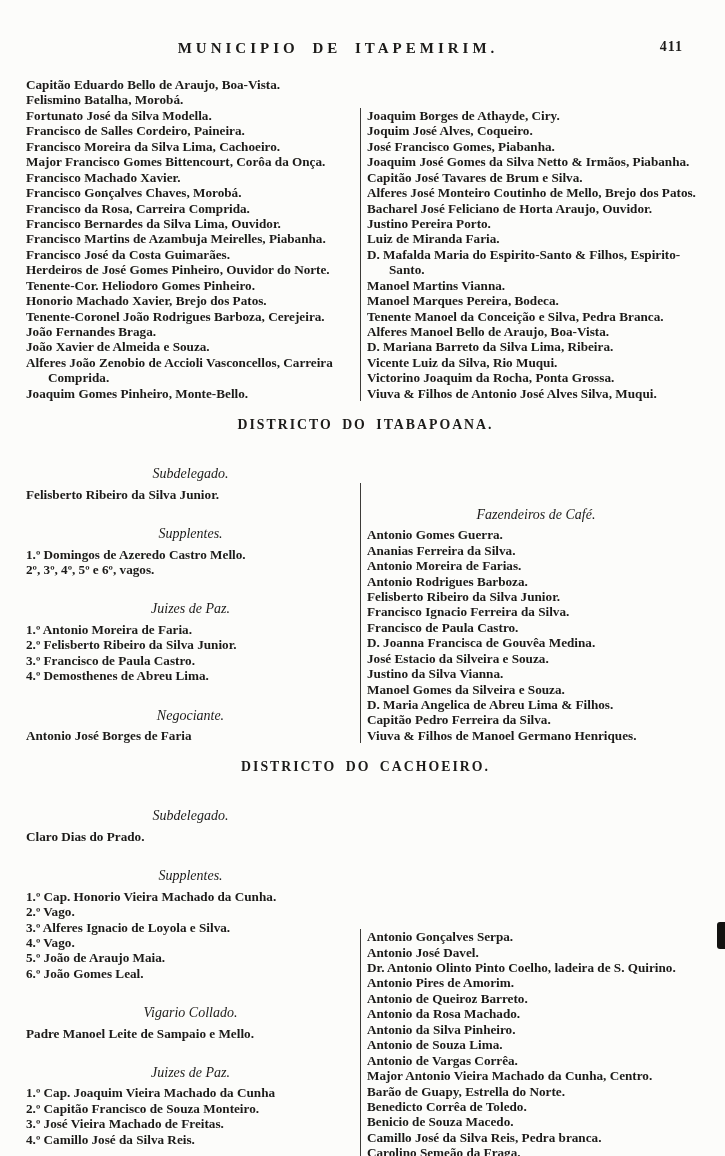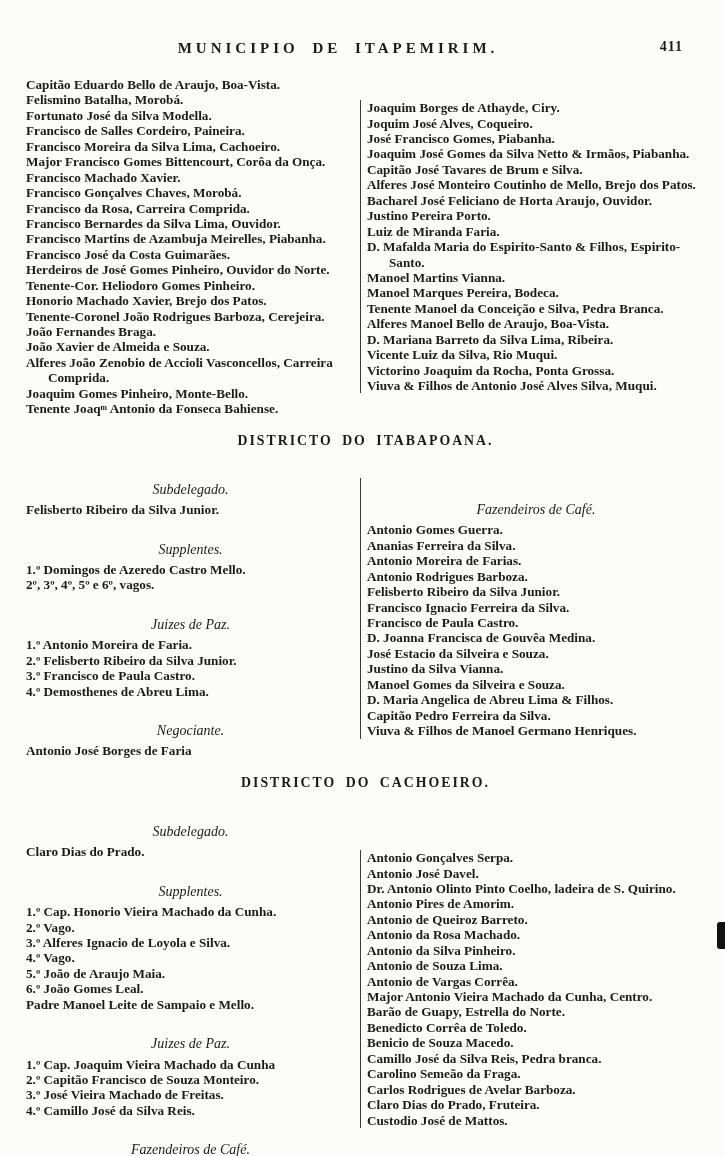--- a/index.html
+++ b/index.html
@@ -22,21 +22,21 @@
     text-align:center;
     font-weight:bold;
     font-size:15px;
     letter-spacing:4px;
     word-spacing:6px;
   }
   .pagenum{
     position:absolute;right:22px;top:-1px;
     font-weight:bold;font-size:14px;letter-spacing:1px;
   }
-  .cols{display:flex;align-items:center;}
+  .cols{display:flex;align-items:flex-end;}
   .col{box-sizing:border-box;}
   .col.left{width:334px;padding-right:5px;flex:0 0 auto;}
   .col.right{flex:1 1 auto;border-left:1.5px solid #3d3b38;padding-left:6px;}
   .entry{
     padding-left:22px;text-indent:-22px;
     font-weight:600;
   }
   .subhead{
     font-style:italic;
     text-align:center;
@@ -85,21 +85,20 @@
         <div class="entry">Francisco Martins de Azambuja Meirelles, Piabanha.</div>
         <div class="entry">Francisco José da Costa Guimarães.</div>
         <div class="entry">Herdeiros de José Gomes Pinheiro, Ouvidor do Norte.</div>
         <div class="entry">Tenente-Cor. Heliodoro Gomes Pinheiro.</div>
         <div class="entry">Honorio Machado Xavier, Brejo dos Patos.</div>
         <div class="entry">Tenente-Coronel João Rodrigues Barboza, Cerejeira.</div>
         <div class="entry">João Fernandes Braga.</div>
         <div class="entry">João Xavier de Almeida e Souza.</div>
         <div class="entry">Alferes João Zenobio de Accioli Vasconcellos, Carreira Comprida.</div>
         <div class="entry">Joaquim Gomes Pinheiro, Monte-Bello.</div>
-        <div class="entry">Tenente Joaqᵐ Antonio da Fonseca Bahiense.</div>
       </div>
     <div class="col right">
         <div class="entry">Joaquim Borges de Athayde, Ciry.</div>
         <div class="entry">Joquim José Alves, Coqueiro.</div>
         <div class="entry">José Francisco Gomes, Piabanha.</div>
         <div class="entry">Joaquim José Gomes da Silva Netto &amp; Irmãos, Piabanha.</div>
         <div class="entry">Capitão José Tavares de Brum e Silva.</div>
         <div class="entry">Alferes José Monteiro Coutinho de Mello, Brejo dos Patos.</div>
         <div class="entry">Bacharel José Feliciano de Horta Araujo, Ouvidor.</div>
         <div class="entry">Justino Pereira Porto.</div>
@@ -158,20 +157,21 @@
     <div class="col left">
         <div class="subhead">Subdelegado.</div>
         <div class="entry">Claro Dias do Prado.</div>
         <div class="subhead">Supplentes.</div>
         <div class="entry">1.º Cap. Honorio Vieira Machado da Cunha.</div>
         <div class="entry">2.º Vago.</div>
         <div class="entry">3.º Alferes Ignacio de Loyola e Silva.</div>
         <div class="entry">4.º Vago.</div>
         <div class="entry">5.º João de Araujo Maia.</div>
         <div class="entry">6.º João Gomes Leal.</div>
+        <div class="subhead">Vigario Collado.</div>
         <div class="entry">Padre Manoel Leite de Sampaio e Mello.</div>
         <div class="subhead">Juizes de Paz.</div>
         <div class="entry">1.º Cap. Joaquim Vieira Machado da Cunha</div>
         <div class="entry">2.º Capitão Francisco de Souza Monteiro.</div>
         <div class="entry">3.º José Vieira Machado de Freitas.</div>
         <div class="entry">4.º Camillo José da Silva Reis.</div>
         <div class="subhead">Fazendeiros de Café.</div>
         <div class="entry">Agostinho Ferreira dos Santos.</div>
       </div>
     <div class="col right">

